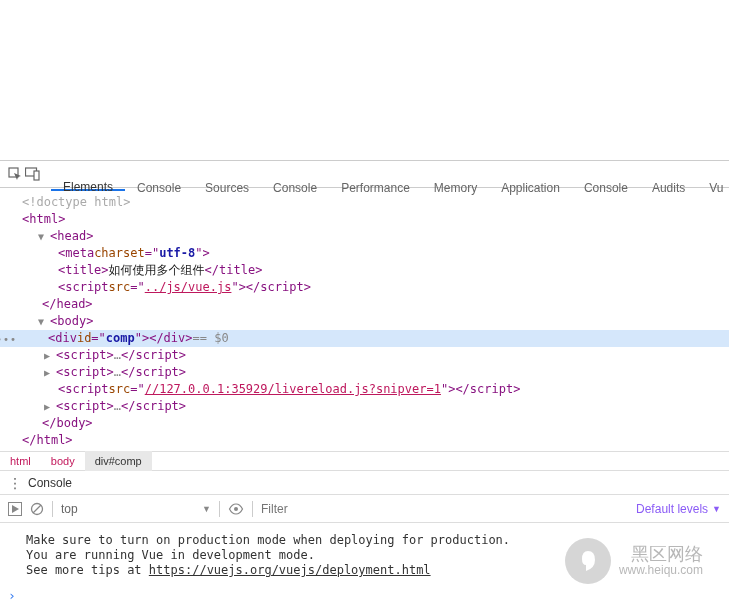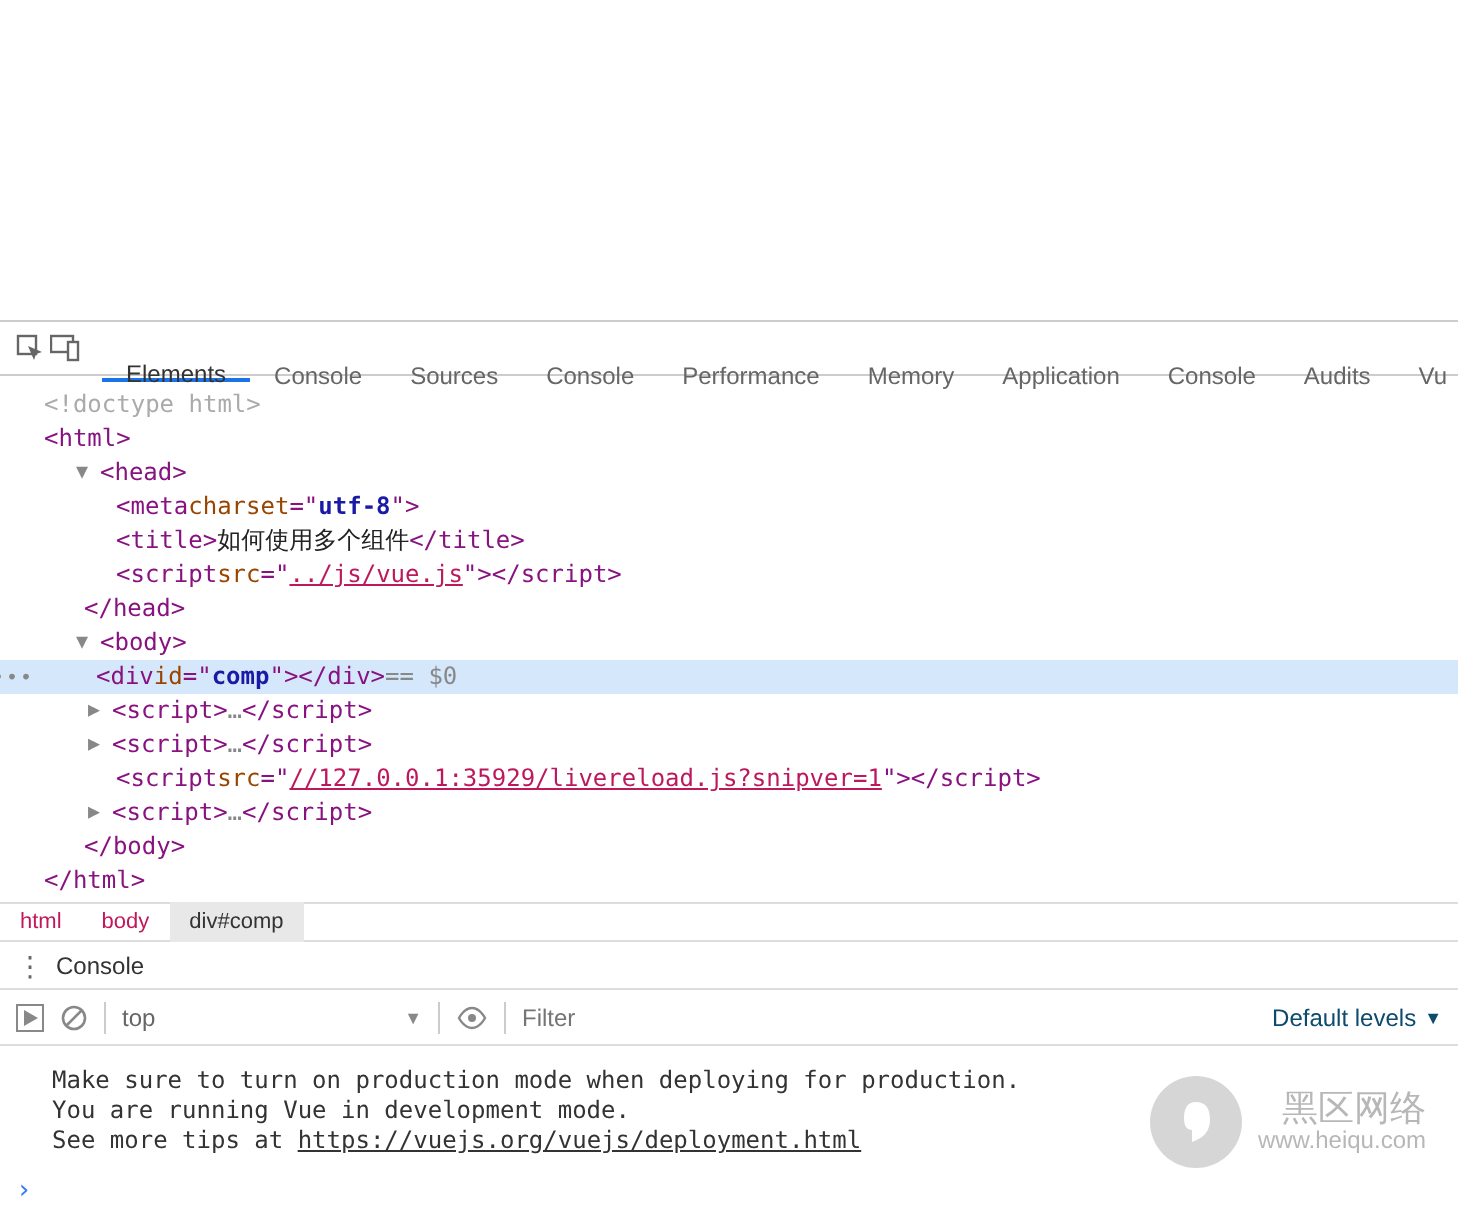--- a/index.html
+++ b/index.html
@@ -30,26 +30,26 @@
 .breadcrumb { display: flex; border-top: 1px solid #ddd; border-bottom: 1px solid #ddd; height: 20px; align-items: center; font-size: 11px; }
 .breadcrumb .bc { padding: 0 10px; height: 20px; line-height: 20px; color: #c2185b; cursor: pointer; position: relative; }
 .breadcrumb .bc.sel { background: #e8e8e8; color: #333; }
 .breadcrumb .bc:not(:last-child)::after { content: ""; position: absolute; right: -5px; top: 4px; width: 0; height: 0; border-top: 6px solid transparent; border-bottom: 6px solid transparent; border-left: 5px solid #fff; }
 .console-header { display: flex; align-items: center; height: 24px; border-bottom: 1px solid #ddd; padding-left: 8px; }
 .console-header .label { margin-left: 6px; color: #333; }
 .kebab { font-size: 14px; color: #666; }
 .console-toolbar { display: flex; align-items: center; height: 28px; padding: 0 8px; gap: 8px; border-bottom: 1px solid #ddd; }
 .console-toolbar .ctx { display: flex; align-items: center; gap: 16px; color: #666; min-width: 150px; }
 .console-toolbar .filter { flex: 1; border: none; outline: none; font-size: 12px; color: #333; }
-.console-toolbar .levels { color: #0c4a6e; display: flex; align-items: center; gap: 4px; }
+.console-toolbar .levels { color: #8b5cf6; display: flex; align-items: center; gap: 4px; }
 .console-toolbar .pipe { width: 1px; height: 16px; background: #ccc; }
 .console-body { font-family: Consolas, Menlo, monospace; font-size: 12px; padding: 10px 0 8px 26px; line-height: 15px; }
 .console-body a { color: #333; text-decoration: underline; }
 .prompt-line { padding: 2px 0 10px 8px; color: #367cf1; font-family: Consolas, monospace; font-size: 13px; }
-.watermark { position: absolute; right: 16px; bottom: 24px; display: flex; align-items: center; gap: 8px; opacity: 0.6; }
+.watermark { position: absolute; right: 26px; bottom: 24px; display: flex; align-items: center; gap: 8px; opacity: 0.6; }
 .watermark .logo { width: 46px; height: 46px; border-radius: 50%; background: #bbb; display:flex; align-items:center; justify-content:center; }
 .watermark .txt { text-align: right; font-size: 18px; color: #888; line-height: 1.1; font-family: "Microsoft YaHei", sans-serif;}
 .watermark .txt .url { font-size: 12px; }
 .page { position: relative; width: 729px; height: 608px; overflow: hidden; }
 svg { display: block; }
 </style>
 </head>
 <body>
 <div class="page">
 

